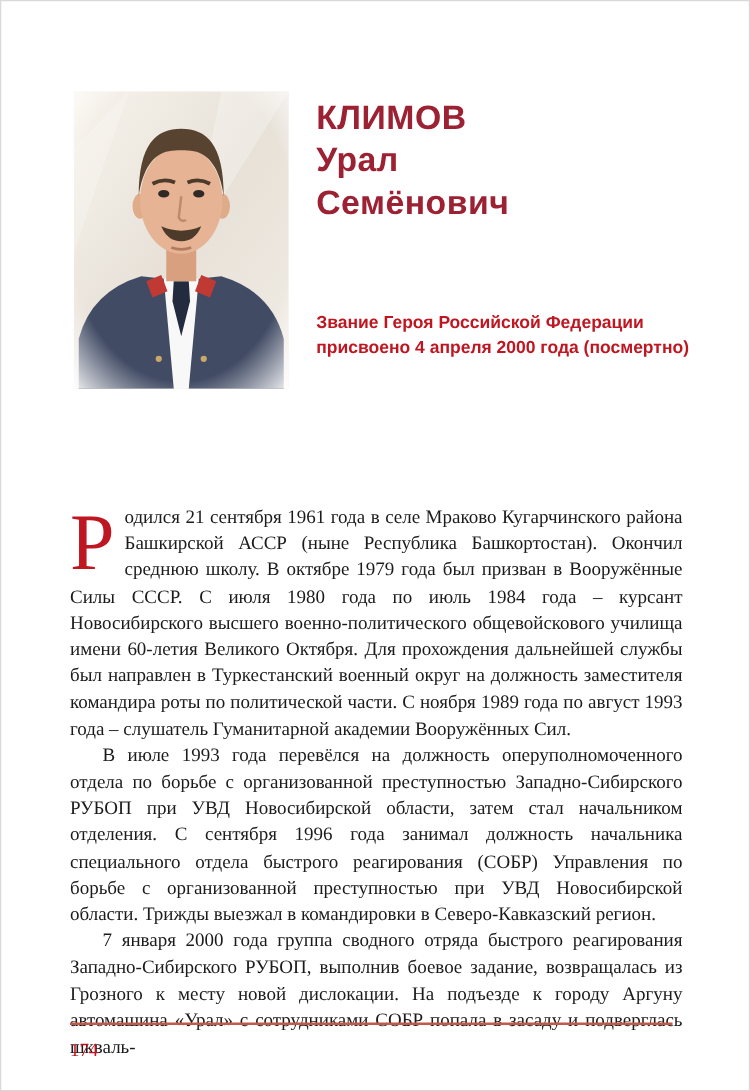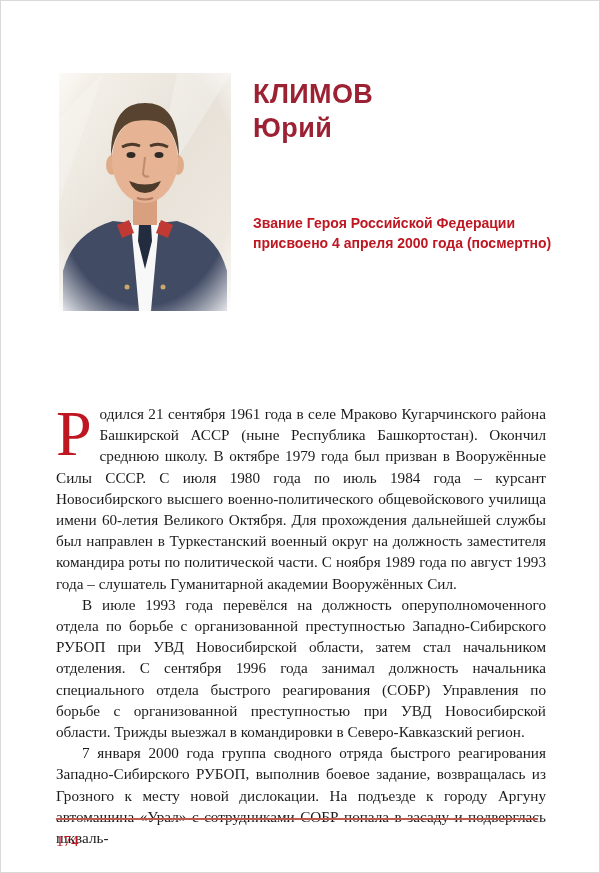--- a/index.html
+++ b/index.html
@@ -88,21 +88,22 @@
       <ellipse cx="100" cy="82" rx="4.5" ry="3" fill="#2f2a26"></ellipse>
       <path d="M86,84 L84,101 Q86,105 90,103" stroke="#c08b6d" stroke-width="2" fill="none"></path>
       <path d="M70,108 Q86,115 102,108 Q97,120 86,120 Q75,120 70,108 Z" fill="#4c3a2a"></path>
       <path d="M78,125 Q86,128 94,125" stroke="#b27a60" stroke-width="2" fill="none"></path>
 
       <rect width="172" height="238" fill="url(#vig)"></rect>
     </svg>
 
     <div class="title-block">
       <div class="title-line">КЛИМОВ</div>
-      <div class="title-line">Юрий</div>
+      <div class="title-line">Урал</div>
+      <div class="title-line">Семёнович</div>
       <div class="award-note">Звание Героя Российской Федерации присвоено 4 апреля 2000 года (посмертно)</div>
     </div>
   </div>
 
   <div class="body-text">
     <p class="first">
       <span class="drop-cap">Р</span><span>одился 21 сентября 1961 года в селе Мраково Кугарчинского района Башкирской АССР (ныне Республика Башкортостан). Окончил среднюю школу. В октябре 1979 года был призван в Вооружённые Силы СССР. С июля 1980 года по июль 1984 года – курсант Новосибирского высшего военно-политического общевойскового училища имени 60-летия Великого Октября. Для прохождения дальнейшей службы был направлен в Туркестанский военный округ на должность заместителя командира роты по политической части. С ноября 1989 года по август 1993 года – слушатель Гуманитарной академии Вооружённых Сил.</span>
     </p>
     <p>В июле 1993 года перевёлся на должность оперуполномоченного отдела по борьбе с организованной преступностью Западно-Сибирского РУБОП при УВД Новосибирской области, затем стал начальником отделения. С сентября 1996 года занимал должность начальника специального отдела быстрого реагирования (СОБР) Управления по борьбе с организованной преступностью при УВД Новосибирской области. Трижды выезжал в командировки в Северо-Кавказский регион.</p>
     <p>7 января 2000 года группа сводного отряда быстрого реагирования Западно-Сибирского РУБОП, выполнив боевое задание, возвращалась из Грозного к месту новой дислокации. На подъезде к городу Аргуну автомашина «Урал» с сотрудниками СОБР попала в засаду и подверглась шкваль-</p>

